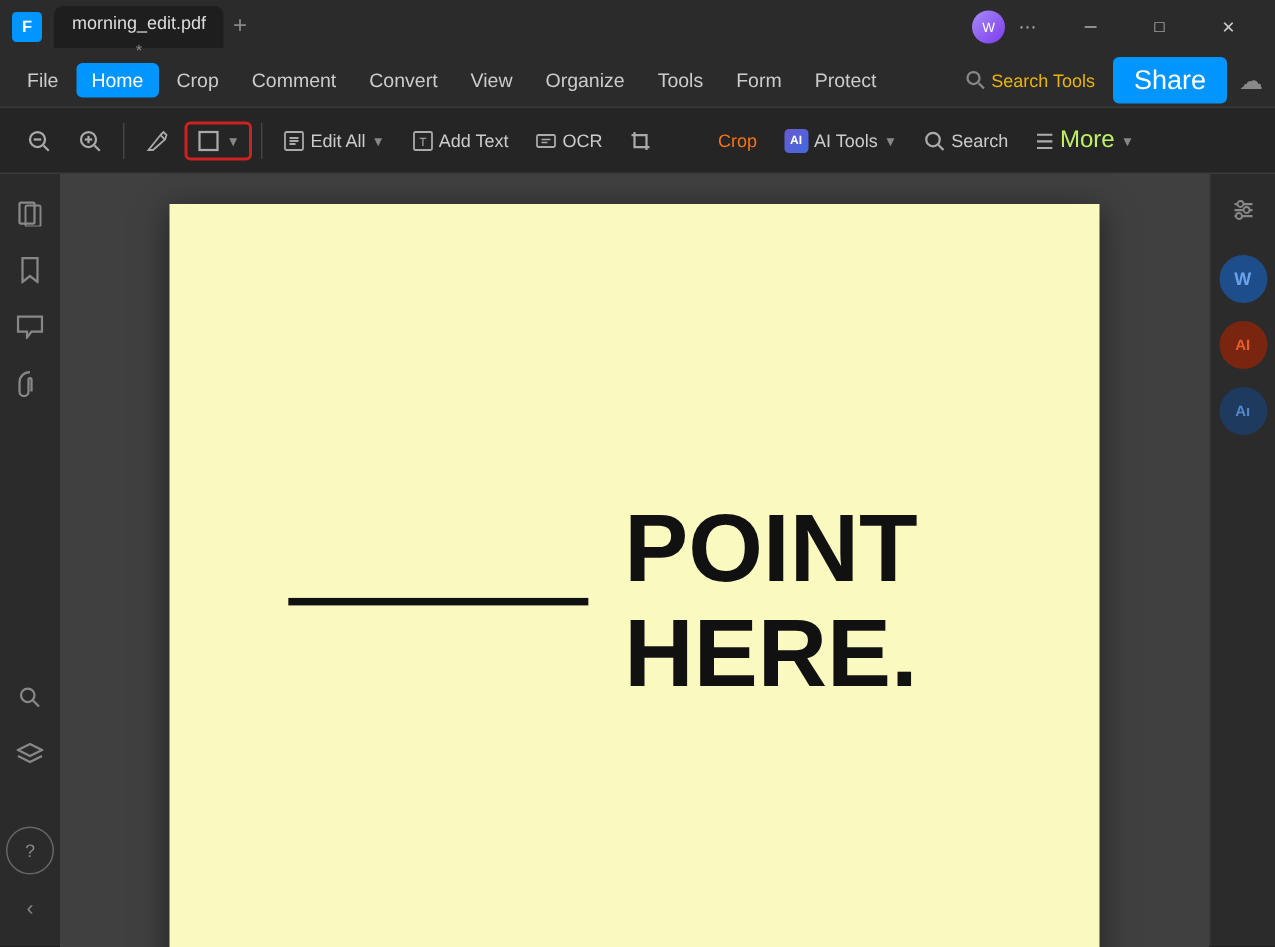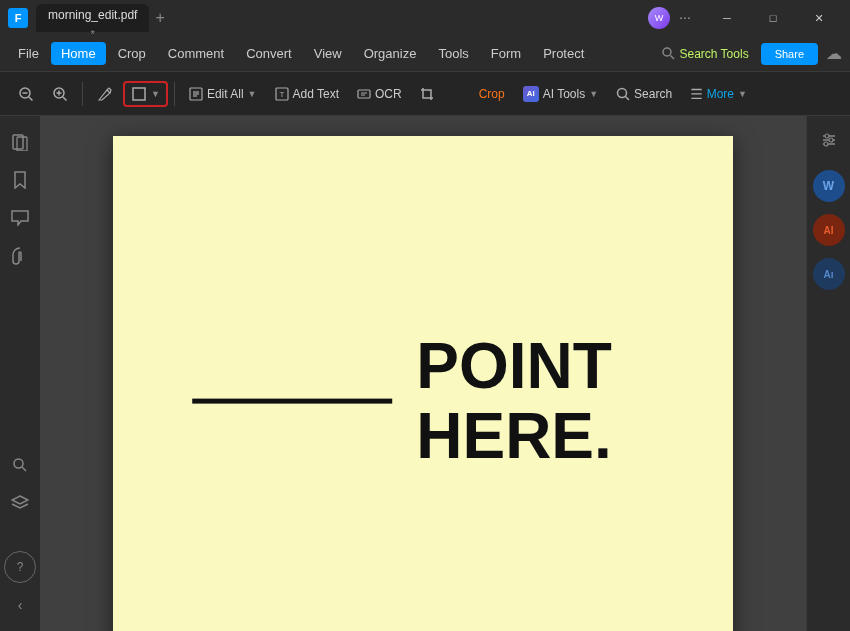--- a/index.html
+++ b/index.html
@@ -107,21 +107,21 @@
       gap: 4px;
       color: #888;
       font-size: 12px;
     }
     .share-btn {
       background: #0095ff;
       color: white;
       border: none;
       border-radius: 4px;
       padding: 5px 14px;
-      font-size: 11px;
+      font-size: 18px;
       cursor: pointer;
       font-weight: 500;
     }
     .cloud-icon { color: #888; font-size: 16px; margin-left: 6px; cursor: pointer; }
 
     
     .toolbar {
       height: 44px;
       background: #252525;
       display: flex;
@@ -274,21 +274,21 @@
   <div class="menu-item">Organize</div>
   <div class="menu-item">Tools</div>
   <div class="menu-item">Form</div>
   <div class="menu-item">Protect</div>
   <div class="menubar-spacer"></div>
   <div class="search-tools">
     <svg width="13" height="13" viewBox="0 0 13 13">
       <circle cx="5" cy="5" r="4" fill="none" stroke="#888" stroke-width="1.5"></circle>
       <line x1="8.5" y1="8.5" x2="12" y2="12" stroke="#888" stroke-width="1.5"></line>
     </svg>
-    <span style="color:#bef264; font-size:12px;">Search Tools</span>
+    <span style="color:#eab308; font-size:12px;">Search Tools</span>
   </div>
   <button class="share-btn" style="margin-left:10px;">
     <span>Share</span>
   </button>
   <span class="cloud-icon">☁</span>
 </div>
 
 <div class="toolbar">
 
   <div class="toolbar-btn">
@@ -370,21 +370,21 @@
   <div class="toolbar-btn">
     <svg width="14" height="14" viewBox="0 0 14 14">
       <circle cx="6" cy="6" r="4.5" fill="none" stroke="#aaa" stroke-width="1.5"></circle>
       <line x1="9.5" y1="9.5" x2="13" y2="13" stroke="#aaa" stroke-width="1.5"></line>
     </svg>
     <span style="font-size:12px;color:#ccc;">Search</span>
   </div>
 
   <div class="toolbar-btn">
     <span style="font-size:14px;color:#aaa;">☰</span>
-    <span style="font-size:12px;color:#0ea5e9;">More</span>
+    <span style="font-size:16px;color:#bef264;">More</span>
     <span class="arrow">▼</span>
   </div>
 </div>
 
 <div class="main">
 
   <div class="left-sidebar">
     <div class="sidebar-icon">
       <svg width="18" height="18" viewBox="0 0 18 18">
         <rect x="2" y="2" width="10" height="14" rx="1" fill="none" stroke="#888" stroke-width="1.5"></rect>

